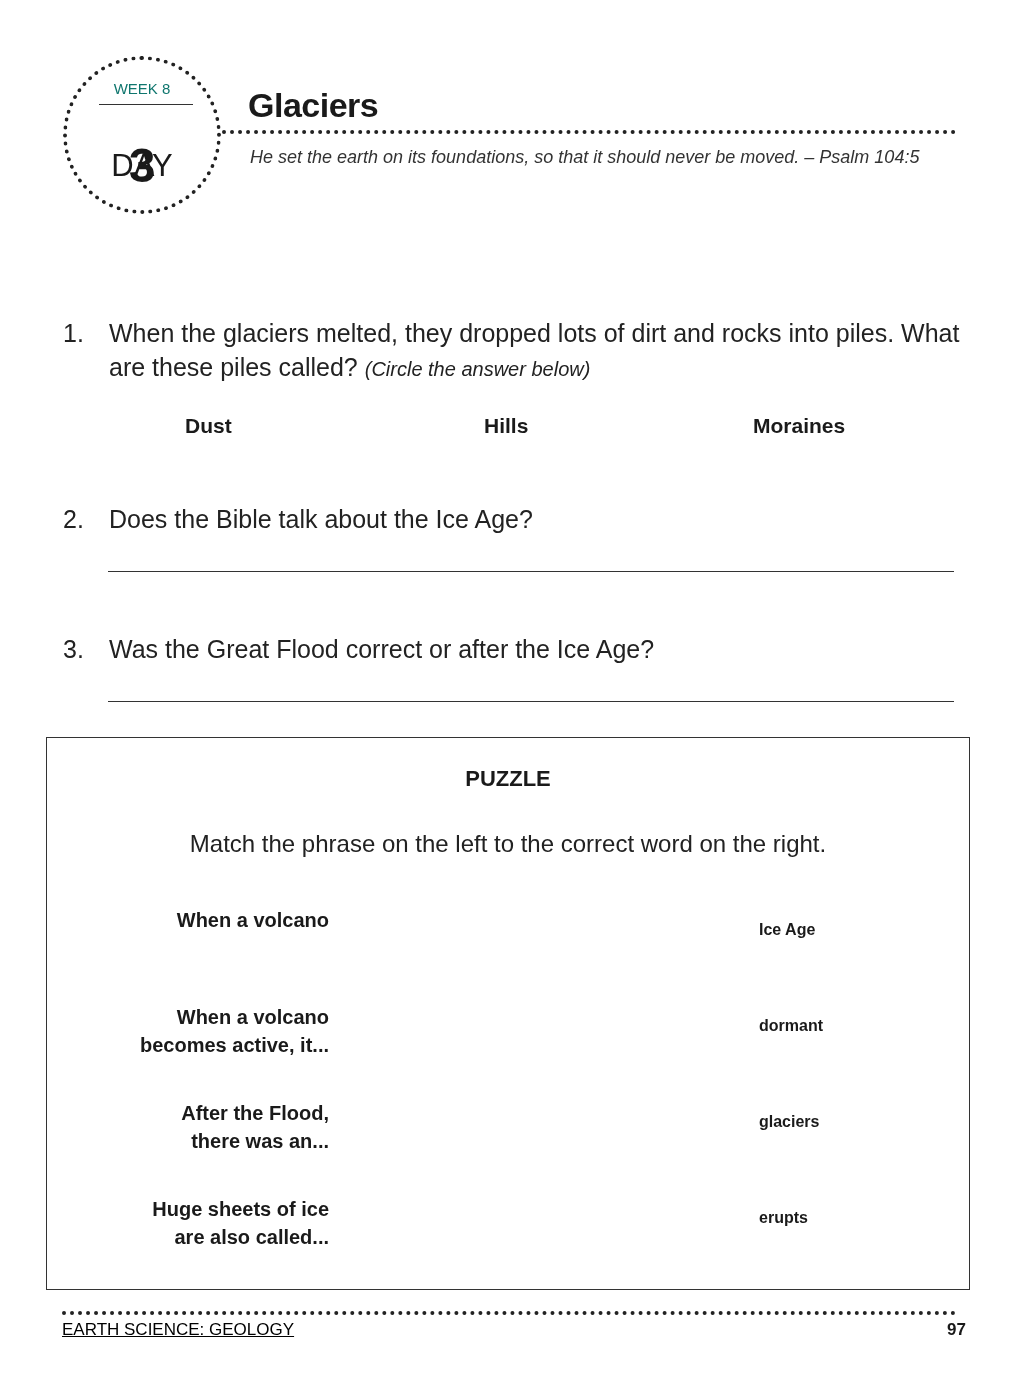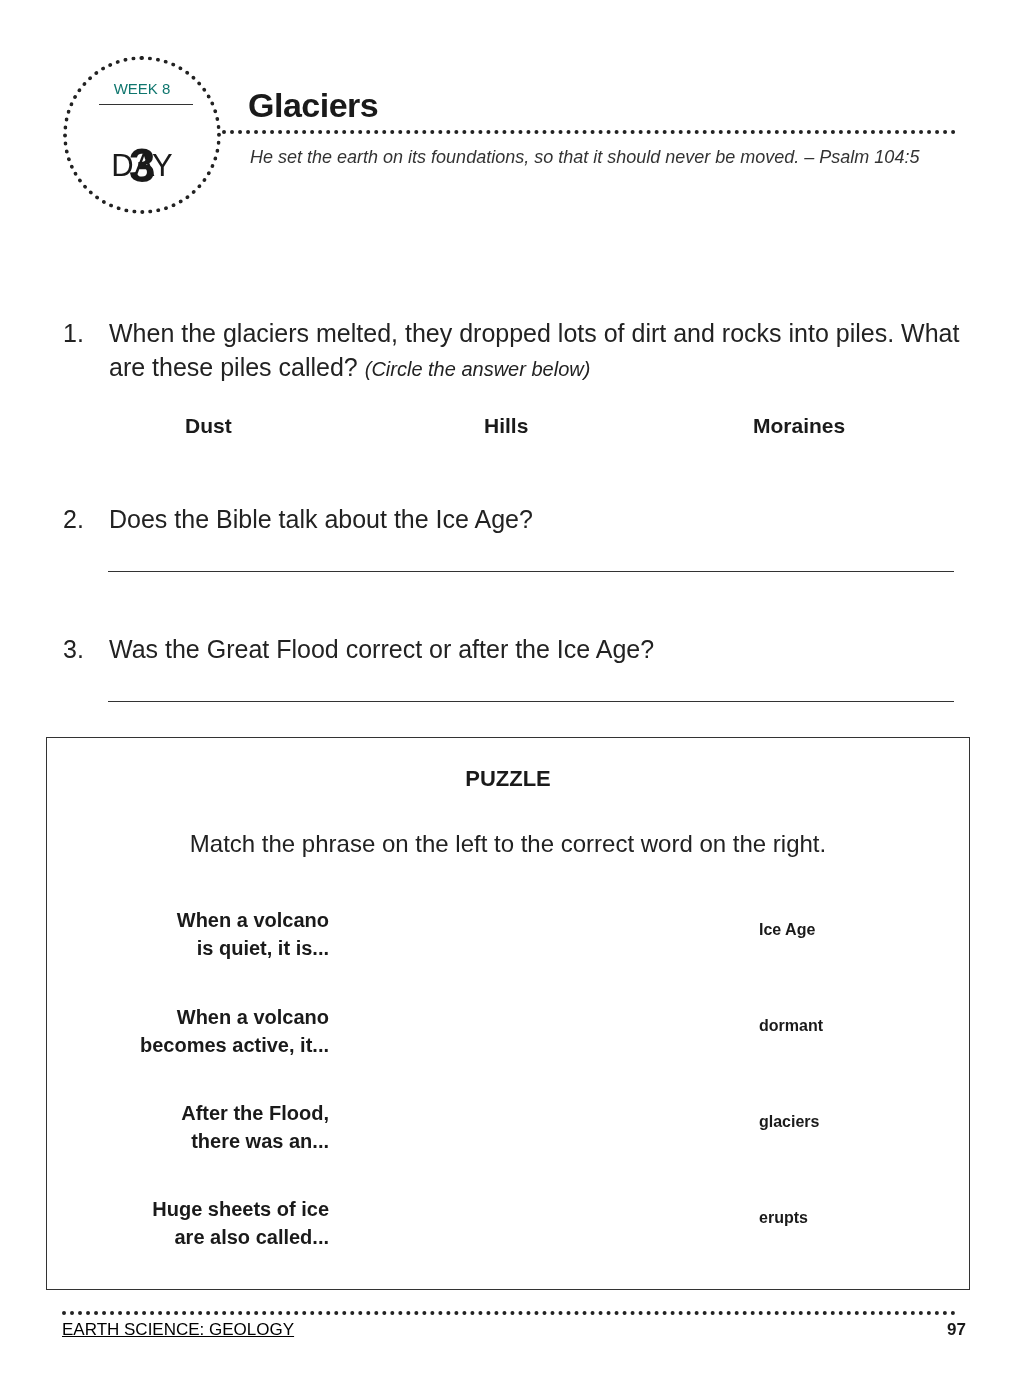--- a/index.html
+++ b/index.html
@@ -72,21 +72,20 @@
   <span class="txt">Was the Great Flood correct or after the Ice Age?</span>
 </div>
 <div class="abs answer-line" style="top:701px;"></div>
 
 <div class="abs puzzle">
   <div class="abs puzzle-title">PUZZLE</div>
   <div class="abs puzzle-inst">Match the phrase on the left to the correct word on the right.</div>
 
   <div class="abs phrase" style="top:168px;">
     <div>When a volcano</div>
-    <div>is quiet, it is...</div>
   </div>
   <div class="abs phrase" style="top:265px;">
     <div>When a volcano</div>
     <div>becomes active, it...</div>
   </div>
   <div class="abs phrase" style="top:361px;">
     <div>After the Flood,</div>
     <div>there was an...</div>
   </div>
   <div class="abs phrase" style="top:457px;">

